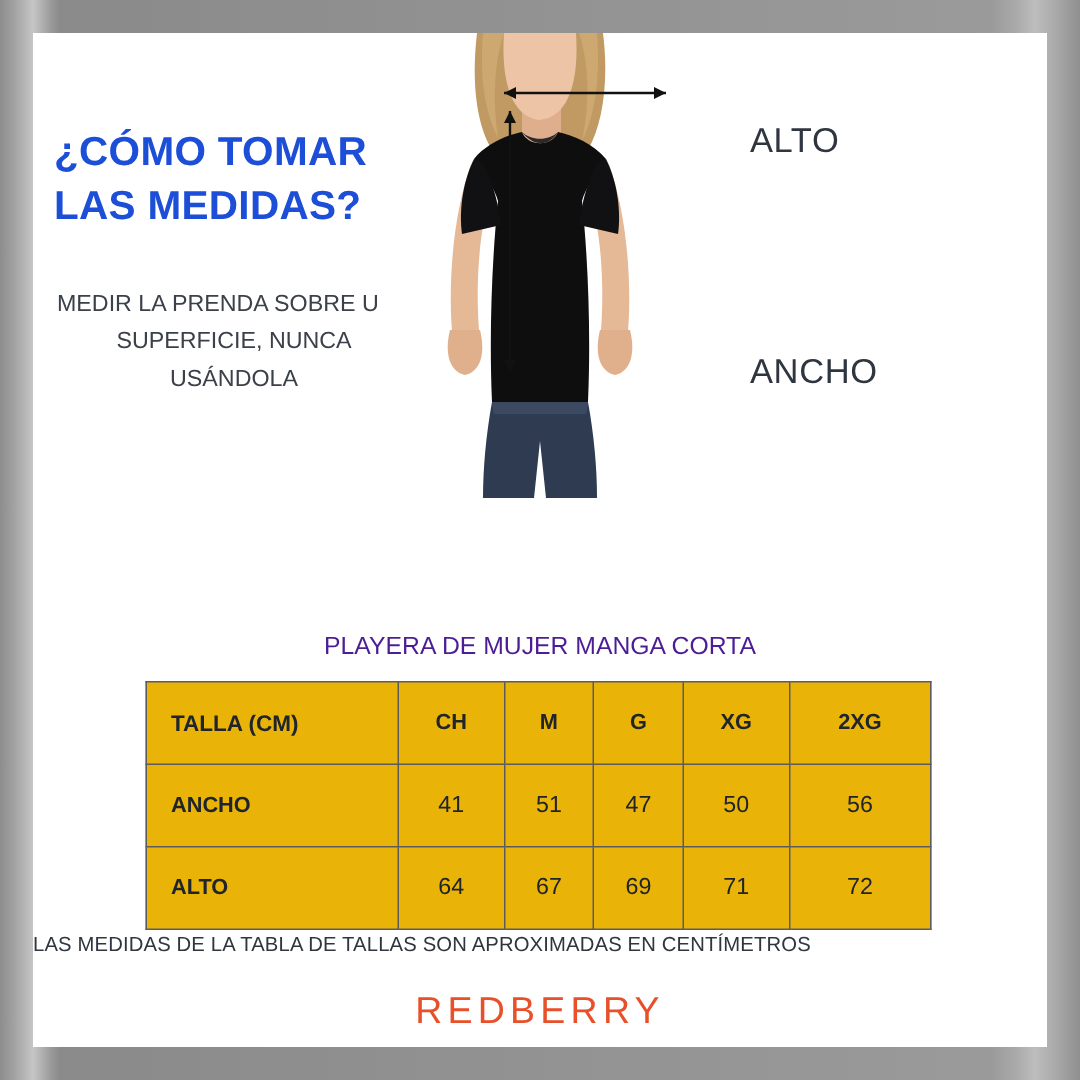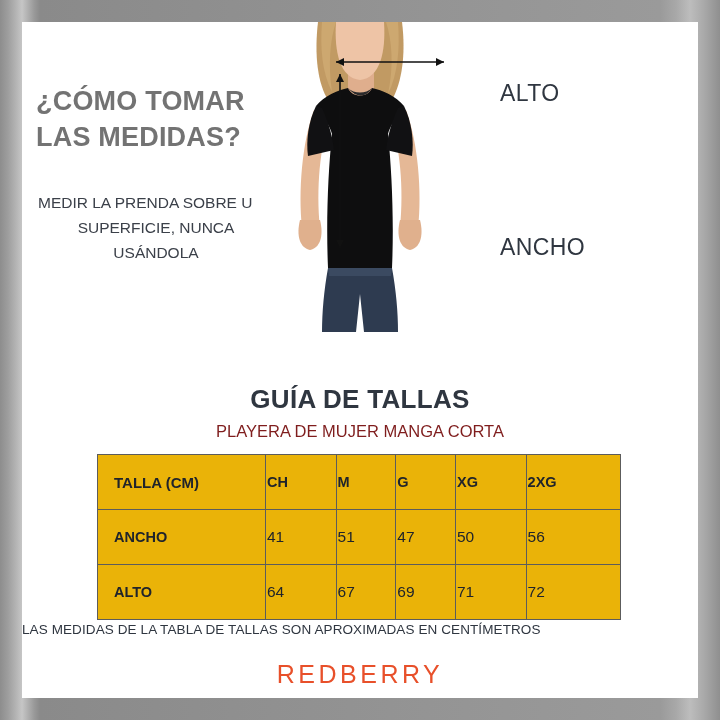--- a/index.html
+++ b/index.html
@@ -39,21 +39,21 @@
     width: 676px;
     height: 330px;
   }
   .headline {
     position: absolute;
     left: 14px;
     top: 62px;
     width: 240px;
     font-size: 27px;
     font-weight: bold;
-    color: #737373;
+    color: #1d4ed8;
     line-height: 1.32;
     letter-spacing: .2px;
   }
   .subtext {
     position: absolute;
     left: 14px;
     top: 168px;
     width: 240px;
     text-align: center;
     font-size: 15.5px;
@@ -100,34 +100,34 @@
     color: #2f3640;
     letter-spacing: .3px;
   }
   .guide-sub {
     position: absolute;
     top: 400px;
     left: 0;
     width: 676px;
     text-align: center;
     font-size: 16.5px;
-    color: #7f1d1d;
+    color: #4c1d95;
   }
   table.sizes {
     position: absolute;
     left: 75px;
     top: 432px;
     width: 524px;
     border-collapse: collapse;
     background: #eab308;
   }
   table.sizes td {
     border: 1px solid #5c5c5c;
     height: 52px;
-    text-align: left;
+    text-align: center;
     font-size: 15.5px;
     color: #20242b;
   }
   table.sizes td.rowhead {
     text-align: left;
     padding-left: 16px;
     font-weight: bold;
     font-size: 14.5px;
     width: 150px;
   }
@@ -226,21 +226,20 @@
 
       <div class="arrow-label-group alto-block">
         <div class="lbl-title">ALTO</div>
       </div>
 
       <div class="arrow-label-group ancho-block">
         <div class="lbl-title">ANCHO</div>
       </div>
     </div>
 
-    <div class="guide-title">GUÍA DE TALLAS</div>
     <div class="guide-sub">PLAYERA DE MUJER MANGA CORTA</div>
 
     <table class="sizes">
       <tbody>
           <tr class="header">
         <td class="rowhead">TALLA (CM)</td>
         <td>CH</td>
         <td>M</td>
         <td>G</td>
         <td>XG</td>

